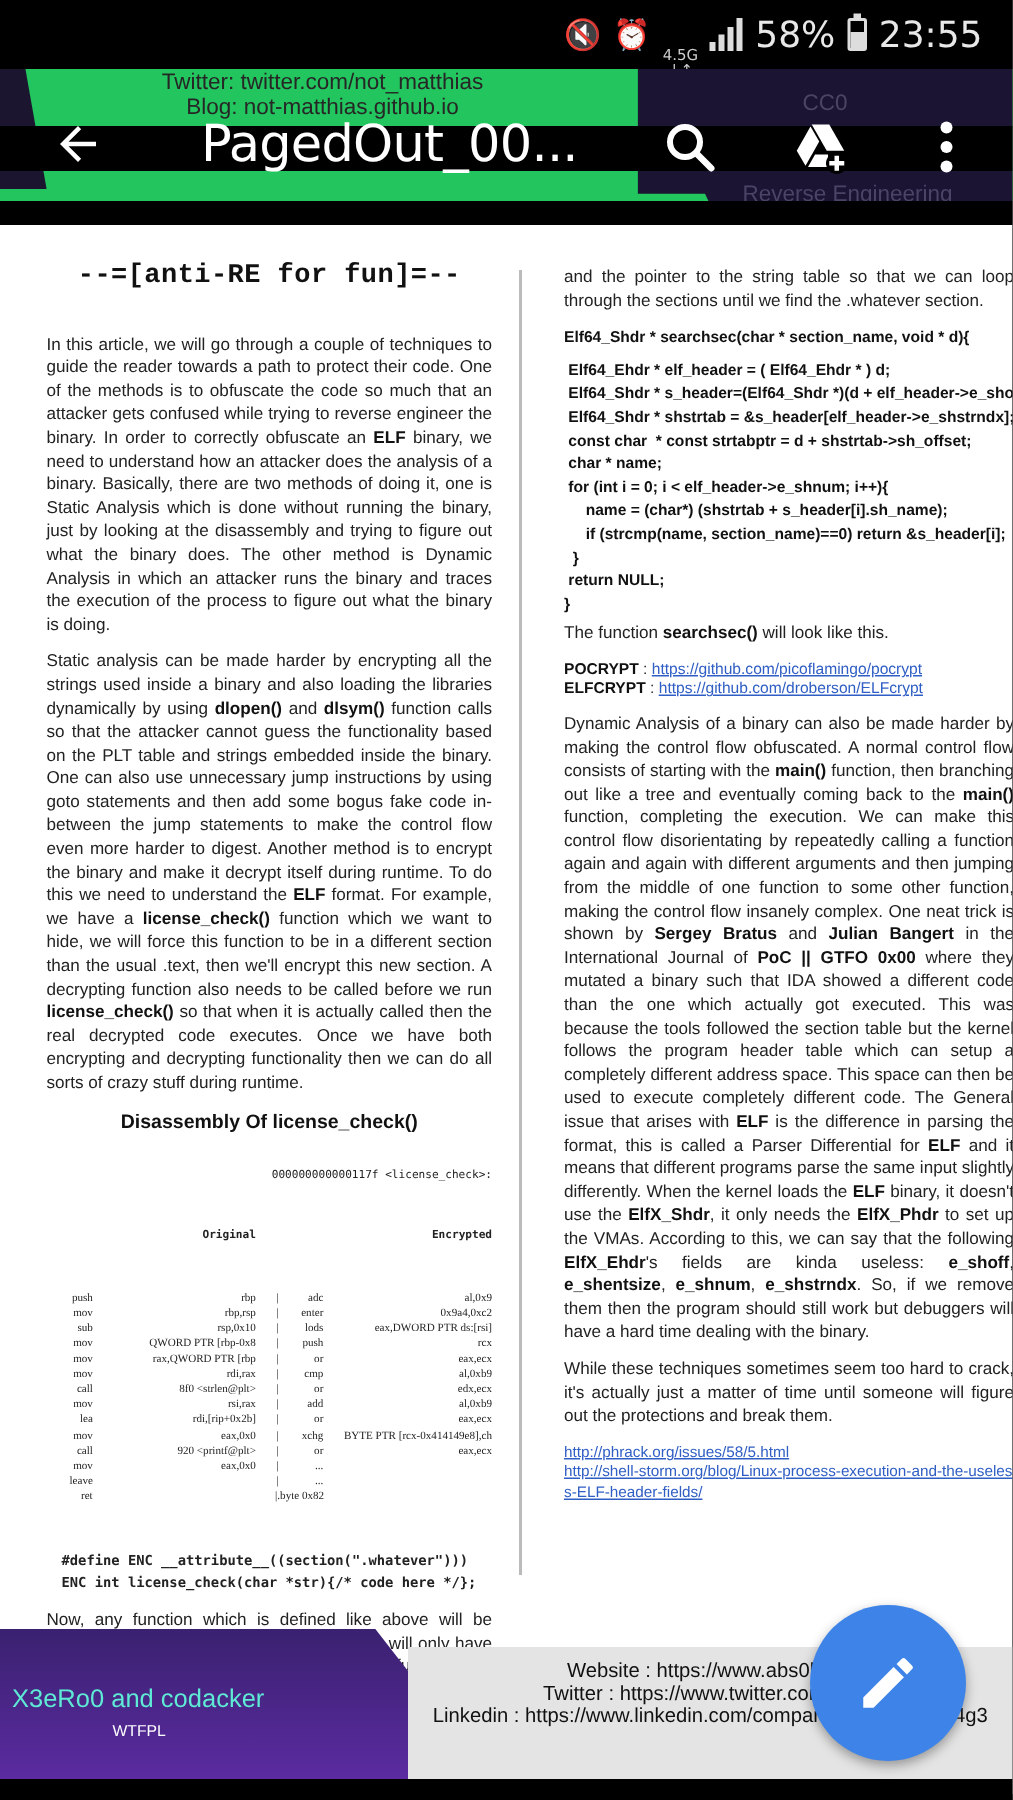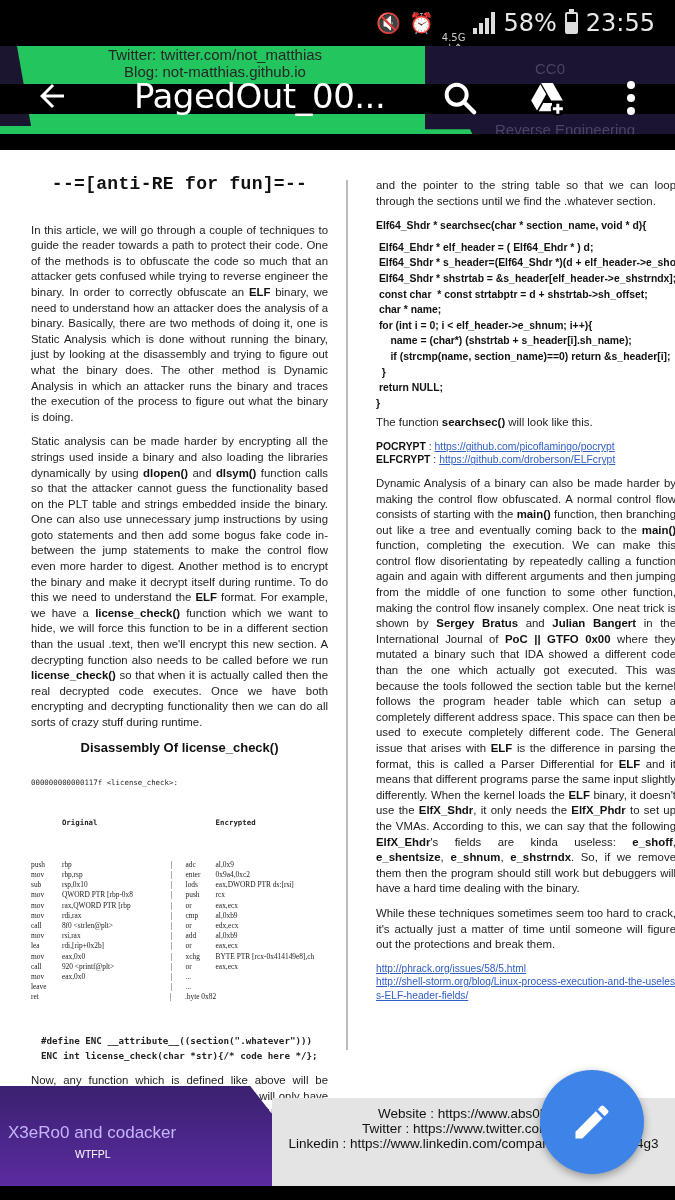--- a/index.html
+++ b/index.html
@@ -38,38 +38,38 @@
   .page { position: absolute; top: 150px; left: 0; width: 675px; height: 1046px; background: #fff; }
   .col { position: absolute; font-size: 11.4px; line-height: 15.6px; color: #222; text-align: justify; }
   .col-left { left: 31px; top: 0; width: 297px; }
   .col-right { left: 362px; top: 0; width: 300px; margin-left: 14px; }
   .divider { position: absolute; left: 346px; top: 30px; width: 2px; height: 870px; background: #bbb; }
   .col p { margin-bottom: 9px; }
   .col b { font-weight: bold; color: #111; }
   .article-title { font-family: Liberation Mono, monospace; font-weight: bold; font-size: 18px; text-align: center; margin-top: 27px; margin-bottom: 30px; color: #111; letter-spacing: 0.3px; }
 
   .disasm-title { text-align: center; font-weight: bold; font-size: 13px; margin-top: 6px; margin-bottom: 2px; color: #111; }
-  .asm { font-family: "DejaVu Sans Mono", monospace; font-size: 7.4px; line-height: 10.2px; color: #222; white-space: pre; text-align: left; }
+  .asm { font-family: "DejaVu Sans Mono", monospace; font-size: 7.4px; line-height: 10.2px; color: #222; white-space: pre; text-align: right; }
   .asm .label { margin-bottom: 10px; display: block; }
   .asm-heads { display: flex; margin-bottom: 11px; font-weight: bold; }
   .asm-row { display: flex; font-family: Liberation Serif, serif; }
   .c1 { width: 33px; } .c2 { width: 116px; } .c3 { width: 16px; } .c4 { width: 32px; } .c5 { width: 120px; }
   .define { font-family: "DejaVu Sans Mono", monospace; font-size: 9.2px; line-height: 15px; font-weight: bold; white-space: pre; text-align: left; margin: 10px 0 10px 10px; color: #222; }
 
   .code { font-size: 10.4px; line-height: 15.6px; font-weight: bold; color: #111; text-align: left; white-space: pre; }
   .links { font-size: 10.4px; line-height: 13.5px; margin-bottom: 9px; text-align: left; }
   .links a { color: #2f5ec4; text-decoration: underline; }
   .more-links { font-size: 10.2px; line-height: 13.5px; text-align: left; }
   .more-links a { color: #2f5ec4; text-decoration: underline; display: block; word-break: break-all; }
 
   
   .footer { position: absolute; top: 1136px; left: 0; width: 675px; height: 50px; }
   .footer-left { position: absolute; left: 0; top: -50px; width: 272px; height: 100px; background: linear-gradient(#3a2170, #5b2ba0); clip-path: polygon(0 0, 92% 0, 100% 28%, 100% 100%, 0 100%); }
   .footer-right { position: absolute; left: 272px; top: -38px; width: 403px; height: 88px; background: #e4e4e4; }
-  .f-authors { position: absolute; left: 8px; top: -13px; color: #c4b5fd; font-size: 17px; }
+  .f-authors { position: absolute; left: 8px; top: -13px; color: #5eead4; font-size: 17px; }
   .f-license { position: absolute; left: 75px; top: 12px; color: #fff; font-size: 10.5px; }
   .f-contacts { position: absolute; left: 272px; top: -30px; width: 403px; text-align: center; color: #111; font-size: 13.5px; line-height: 15px; white-space: nowrap; overflow: hidden; }
   .bottom-black { position: absolute; top: 1186px; left: 0; width: 675px; height: 14px; background: #000; }
 
   
   .fab { position: absolute; left: 540px; top: 1070px; width: 104px; height: 104px; border-radius: 50%; background: #3e84e8; box-shadow: 0 3px 8px rgba(0,0,0,0.35); display: flex; align-items: center; justify-content: center; }
 </style>
 </head>
 <body>
 

